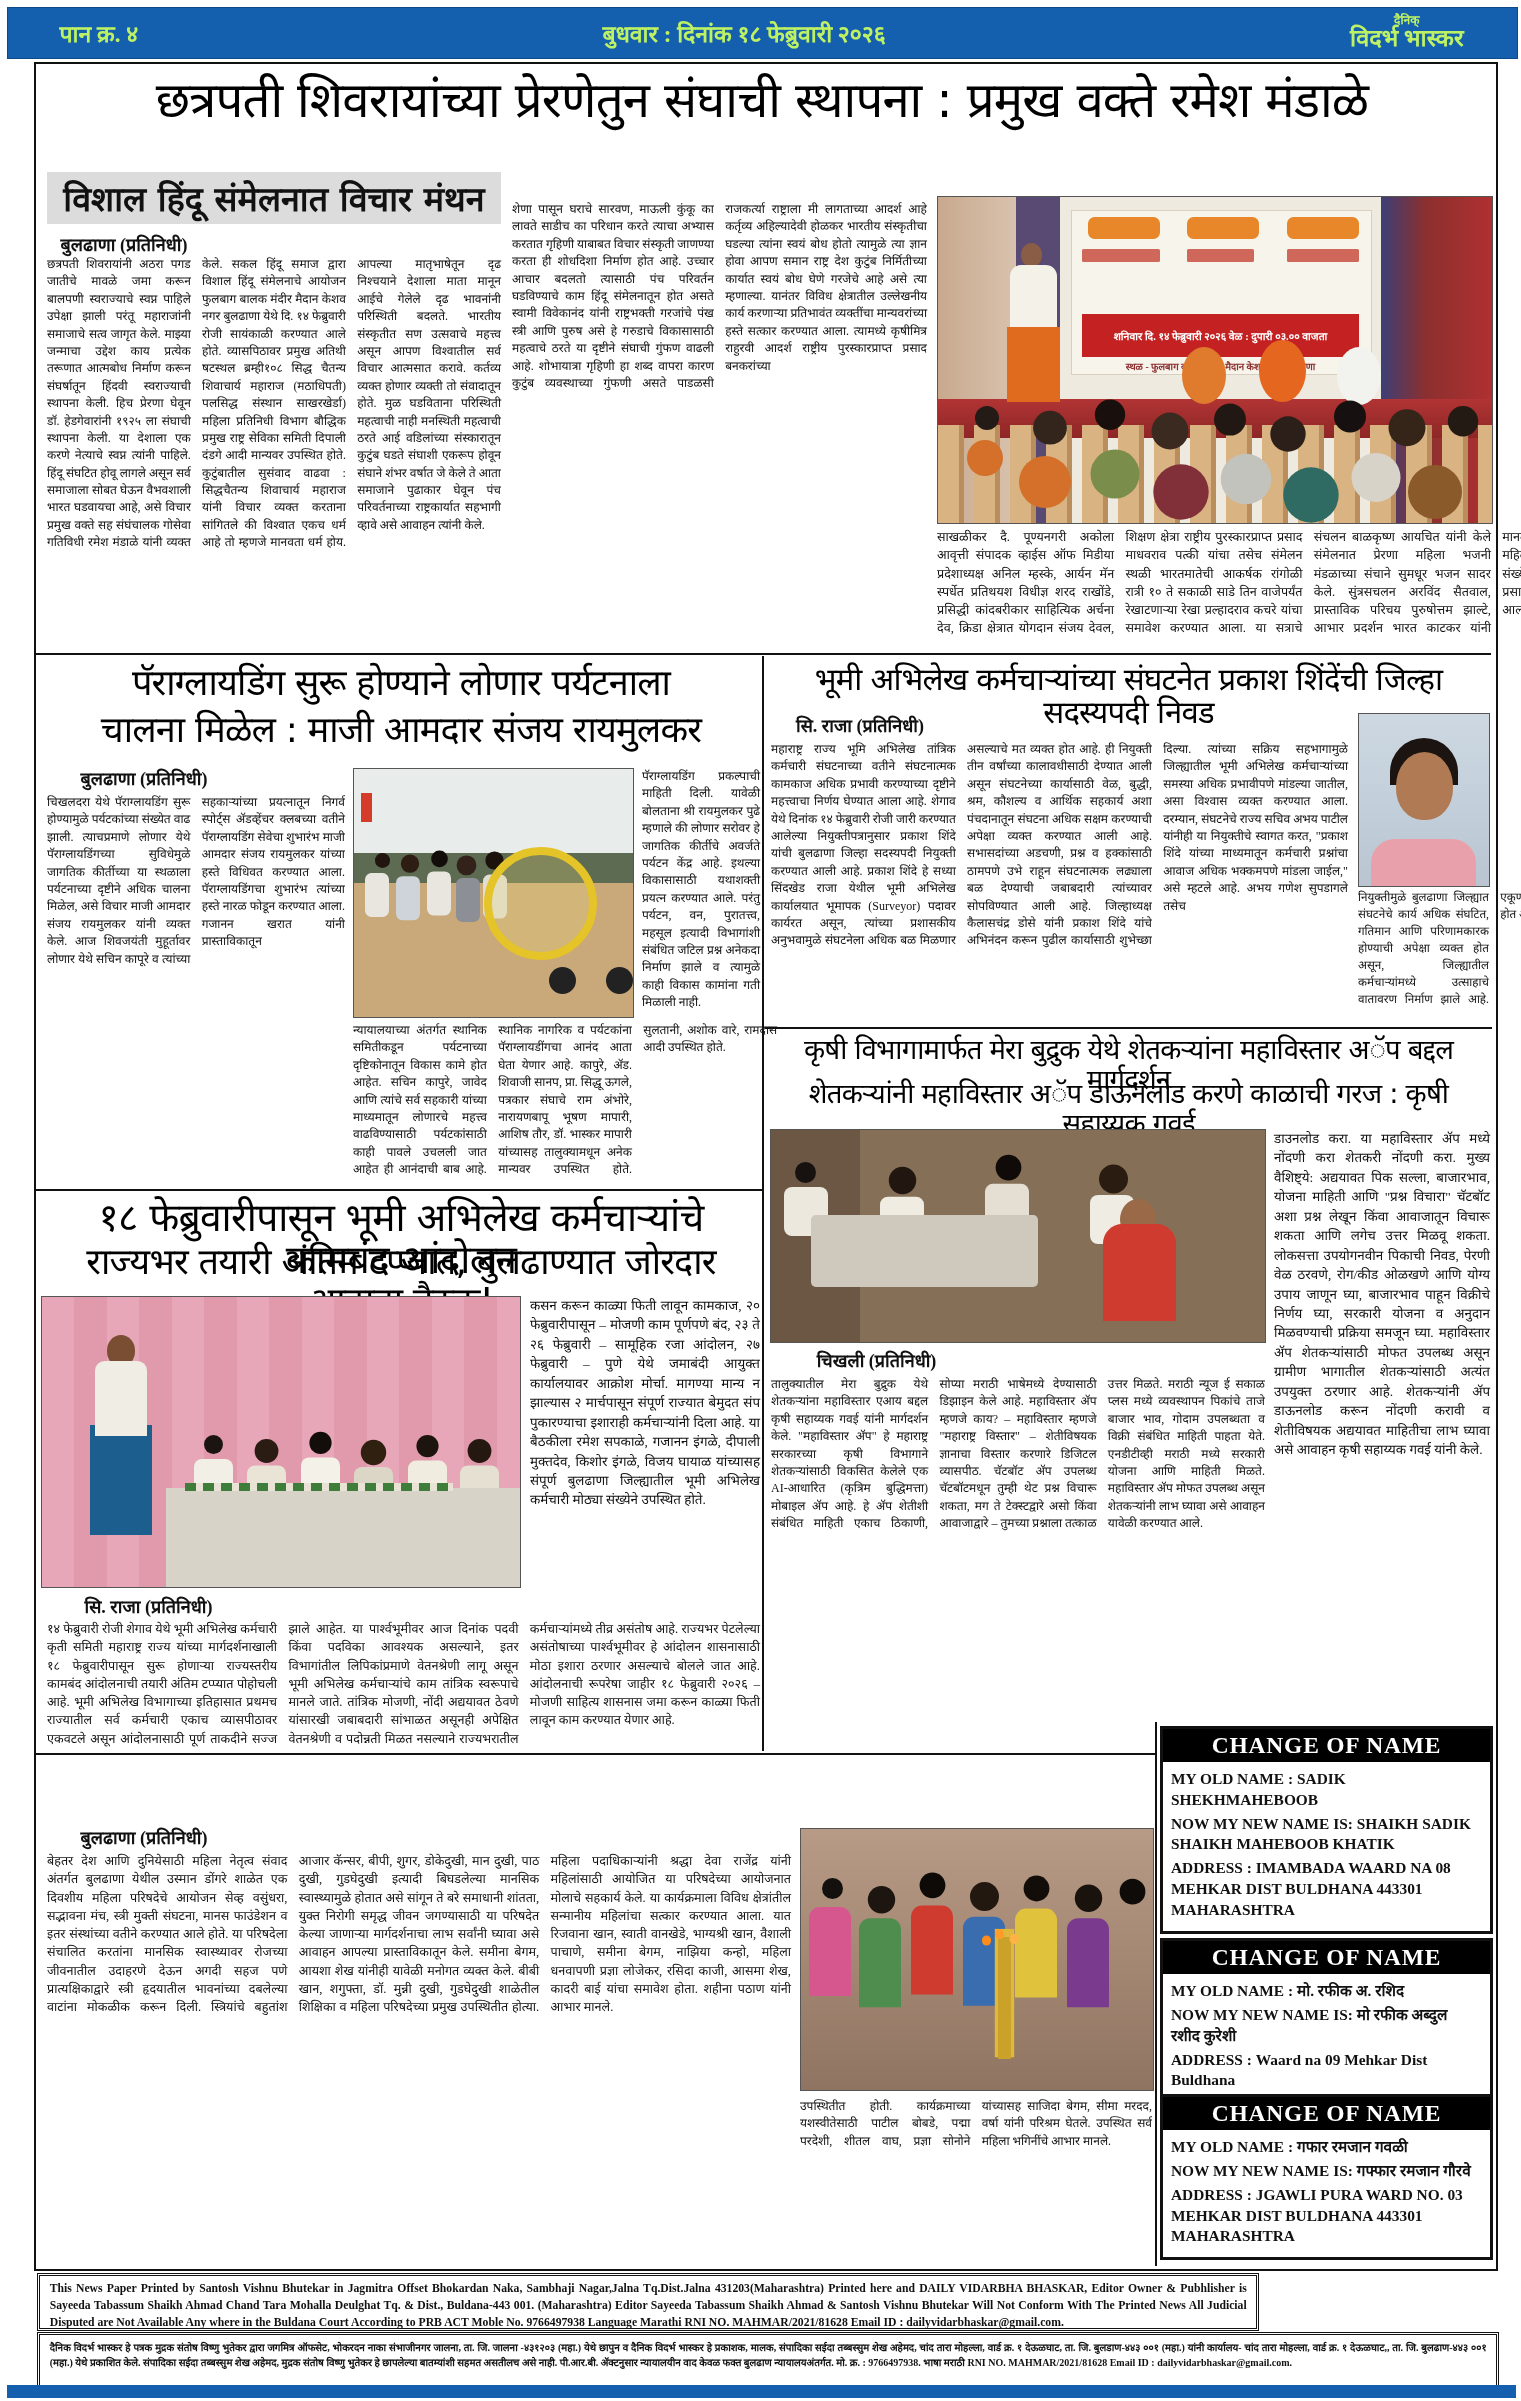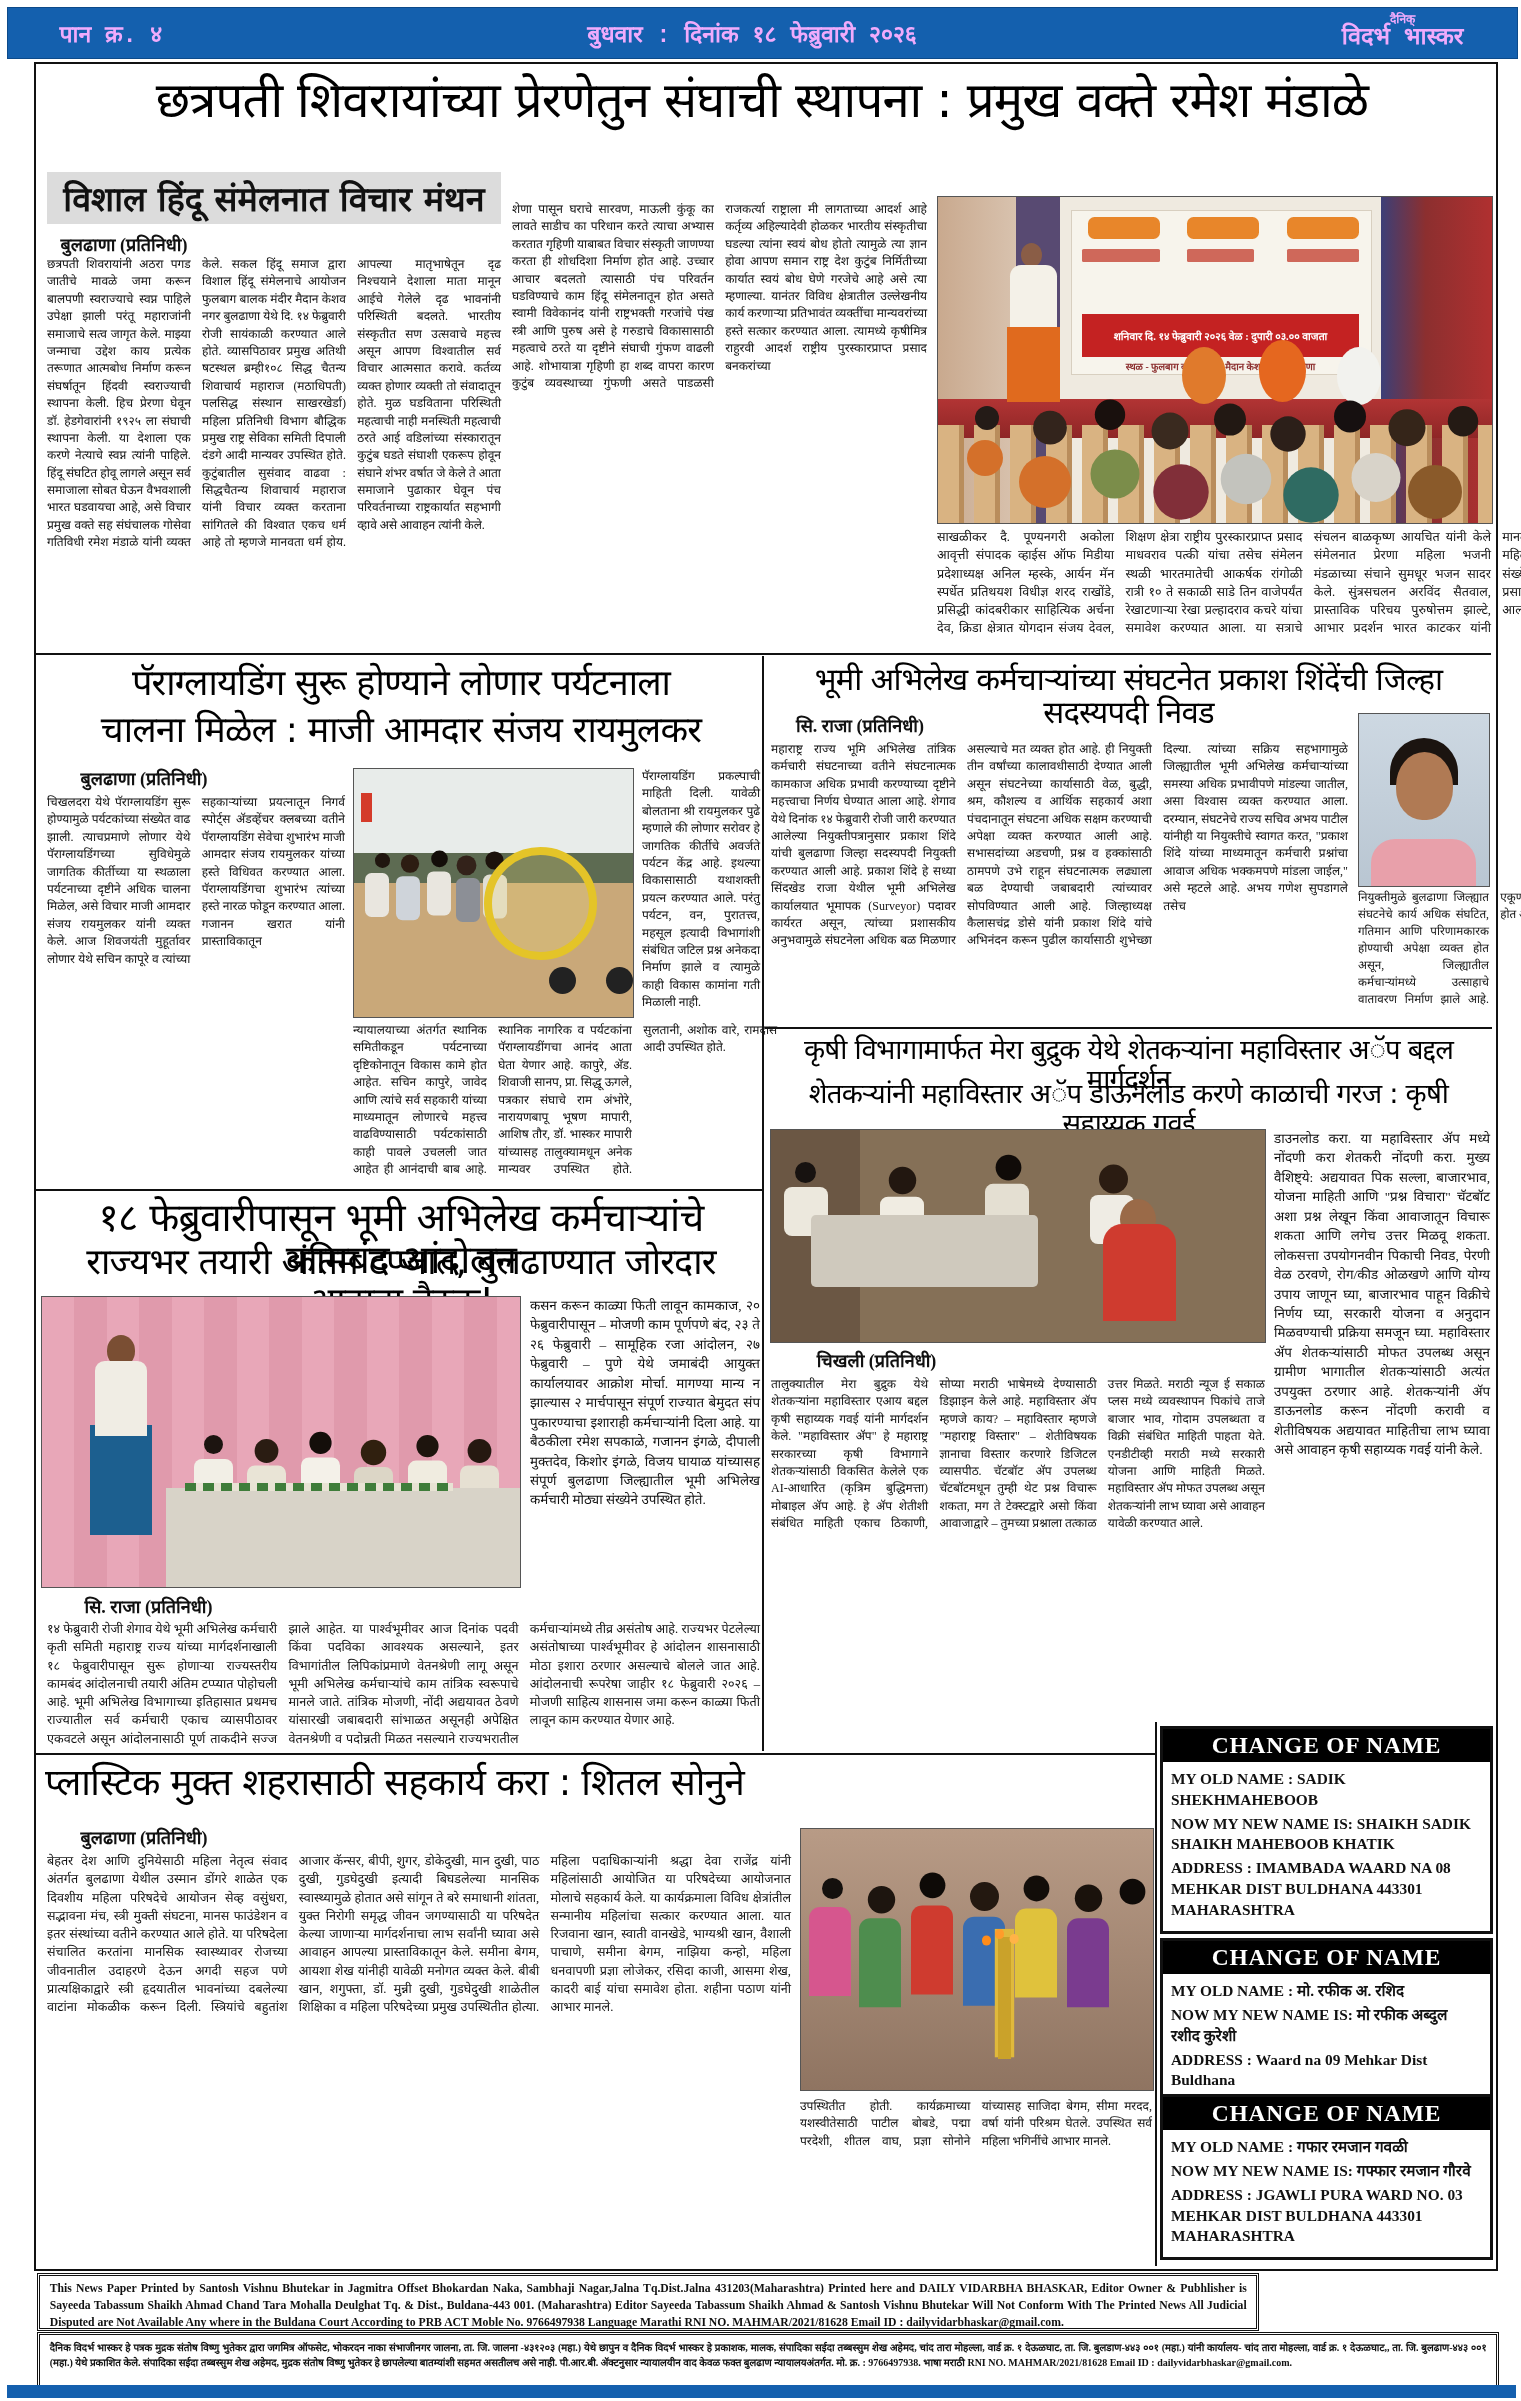--- a/index.html
+++ b/index.html
@@ -1,21 +1,21 @@
 <!DOCTYPE html>
 <html style="font-size:13px"><head>
 <meta charset="utf-8">
 <style>
   html,body{margin:0;padding:0;background:#e9e9e9}
   #page{position:relative;width:1522px;height:2401px;background:#fff;margin:0 auto;
         font-family:"Liberation Serif",serif;color:#111;overflow:hidden}
   
   .mast{position:absolute;left:6.5px;top:6.5px;width:1509px;height:50px;background:#1460ae;
-        border:1.6px solid #0c4a8a;color:#f0abfc;display:flex;align-items:center;justify-content:space-between;
-        font-family:Liberation Mono, monospace;font-weight:bold}
+        border:1.6px solid #0c4a8a;color:#bef264;display:flex;align-items:center;justify-content:space-between;
+        font-family:Liberation Serif, serif;font-weight:bold}
   .mast .pageno{font-size:23px;padding-left:52px}
   .mast .date{font-size:23px}
   .mast .brand{padding-right:53px;text-align:center;line-height:1.05}
   .mast .brand .b1{font-size:12px;display:block}
   .mast .brand .b2{font-size:23.5px;display:block}
   .frame{position:absolute;left:34px;top:62px;width:1460px;height:2205px;border:2.4px solid #111;background:#fff}
   .hr{position:absolute;background:#111;height:2.4px}
   .vr{position:absolute;background:#111;width:2.4px}
   
   .headline{position:absolute;font-family:"DejaVu Sans",sans-serif;font-weight:normal;color:#000;
@@ -209,21 +209,20 @@
     <div class="table abs"></div>
     <div class="garland abs"></div>
   </div>
   <div class="cols c1" style="left:530px;top:1296px;width:230px;height:292px;font-size:13.4px">कसन करून काळ्या फिती लावून कामकाज, २० फेब्रुवारीपासून – मोजणी काम पूर्णपणे बंद, २३ ते २६ फेब्रुवारी – सामूहिक रजा आंदोलन, २७ फेब्रुवारी – पुणे येथे जमाबंदी आयुक्त कार्यालयावर आक्रोश मोर्चा. मागण्या मान्य न झाल्यास २ मार्चपासून संपूर्ण राज्यात बेमुदत संप पुकारण्याचा इशाराही कर्मचाऱ्यांनी दिला आहे. या बैठकीला रमेश सपकाळे, गजानन इंगळे, दीपाली मुक्तदेव, किशोर इंगळे, विजय घायाळ यांच्यासह संपूर्ण बुलढाणा जिल्ह्यातील भूमी अभिलेख कर्मचारी मोठ्या संख्येने उपस्थित होते.</div>
   <div class="dateline" style="left:47px;top:1594px;width:203px">सि. राजा (प्रतिनिधी)</div>
   <div class="cols c3" style="left:47px;top:1620px;width:713px;height:128px;font-size:12.6px">१४ फेब्रुवारी रोजी शेगाव येथे भूमी अभिलेख कर्मचारी कृती समिती महाराष्ट्र राज्य यांच्या मार्गदर्शनाखाली १८ फेब्रुवारीपासून सुरू होणाऱ्या राज्यस्तरीय कामबंद आंदोलनाची तयारी अंतिम टप्प्यात पोहोचली आहे. भूमी अभिलेख विभागाच्या इतिहासात प्रथमच राज्यातील सर्व कर्मचारी एकाच व्यासपीठावर एकवटले असून आंदोलनासाठी पूर्ण ताकदीने सज्ज झाले आहेत. या पार्श्वभूमीवर आज दिनांक पदवी किंवा पदविका आवश्यक असल्याने, इतर विभागांतील लिपिकांप्रमाणे वेतनश्रेणी लागू असून भूमी अभिलेख कर्मचाऱ्यांचे काम तांत्रिक स्वरूपाचे मानले जाते. तांत्रिक मोजणी, नोंदी अद्ययावत ठेवणे यांसारखी जबाबदारी सांभाळत असूनही अपेक्षित वेतनश्रेणी व पदोन्नती मिळत नसल्याने राज्यभरातील कर्मचाऱ्यांमध्ये तीव्र असंतोष आहे. राज्यभर पेटलेल्या असंतोषाच्या पार्श्वभूमीवर हे आंदोलन शासनासाठी मोठा इशारा ठरणार असल्याचे बोलले जात आहे. आंदोलनाची रूपरेषा जाहीर १८ फेब्रुवारी २०२६ – मोजणी साहित्य शासनास जमा करून काळ्या फिती लावून काम करण्यात येणार आहे.</div>
 
   <div class="hr" style="left:36px;top:1753px;width:1120px"></div>
   <div class="vr" style="left:1155px;top:1722px;height:544px"></div>
 
-  <div class="headline" style="left:45px;top:1763px;width:875px;font-size:37px;text-align:left">प्लास्टिक मुक्त शहरासाठी सहकार्य करा : शितल सोनुने</div>
   <div class="dateline" style="left:47px;top:1825px;width:194px">बुलढाणा (प्रतिनिधी)</div>
   <div class="cols c3" style="left:47px;top:1852px;width:744px;height:366px;font-size:12.6px">बेहतर देश आणि दुनियेसाठी महिला नेतृत्व संवाद अंतर्गत बुलढाणा येथील उस्मान डोंगरे शाळेत एक दिवशीय महिला परिषदेचे आयोजन सेव्ह वसुंधरा, सद्भावना मंच, स्त्री मुक्ती संघटना, मानस फाउंडेशन व इतर संस्थांच्या वतीने करण्यात आले होते. या परिषदेला संचालित करतांना मानसिक स्वास्थ्यावर रोजच्या जीवनातील उदाहरणे देऊन अगदी सहज पणे प्रात्यक्षिकाद्वारे स्त्री हृदयातील भावनांच्या दबलेल्या वाटांना मोकळीक करून दिली. स्त्रियांचे बहुतांश आजार कॅन्सर, बीपी, शुगर, डोकेदुखी, मान दुखी, पाठ दुखी, गुडघेदुखी इत्यादी बिघडलेल्या मानसिक स्वास्थ्यामुळे होतात असे सांगून ते बरे समाधानी शांतता, युक्त निरोगी समृद्ध जीवन जगण्यासाठी या परिषदेत केल्या जाणाऱ्या मार्गदर्शनाचा लाभ सर्वांनी घ्यावा असे आवाहन आपल्या प्रास्ताविकातून केले. समीना बेगम, आयशा शेख यांनीही यावेळी मनोगत व्यक्त केले. बीबी खान, शगुफ्ता, डॉ. मुन्नी दुखी, गुडघेदुखी शाळेतील शिक्षिका व महिला परिषदेच्या प्रमुख उपस्थितीत होत्या. महिला पदाधिकाऱ्यांनी श्रद्धा देवा राजेंद्र यांनी महिलांसाठी आयोजित या परिषदेच्या आयोजनात मोलाचे सहकार्य केले. या कार्यक्रमाला विविध क्षेत्रांतील सन्मानीय महिलांचा सत्कार करण्यात आला. यात रिजवाना खान, स्वाती वानखेडे, भाग्यश्री खान, वैशाली पाचाणे, समीना बेगम, नाझिया कन्हो, महिला धनवापणी प्रज्ञा लोजेकर, रसिदा काजी, आसमा शेख, कादरी बाई यांचा समावेश होता. शहीना पठाण यांनी आभार मानले.</div>
   <div class="ph lp" style="left:800px;top:1828px;width:352px;height:261px">
     <div class="heads abs"></div>
     <div class="saris abs"></div>
     <div class="lamp abs"></div>
     <div class="flames abs"></div>
   </div>
   <div class="cols c2" style="left:800px;top:2098px;width:352px;height:120px;font-size:12px">उपस्थितीत होती. कार्यक्रमाच्या यशस्वीतेसाठी पाटील बोबडे, पद्मा परदेशी, शीतल वाघ, प्रज्ञा सोनोने यांच्यासह साजिदा बेगम, सीमा मरदद, वर्षा यांनी परिश्रम घेतले. उपस्थित सर्व महिला भगिनींचे आभार मानले.</div>
 

